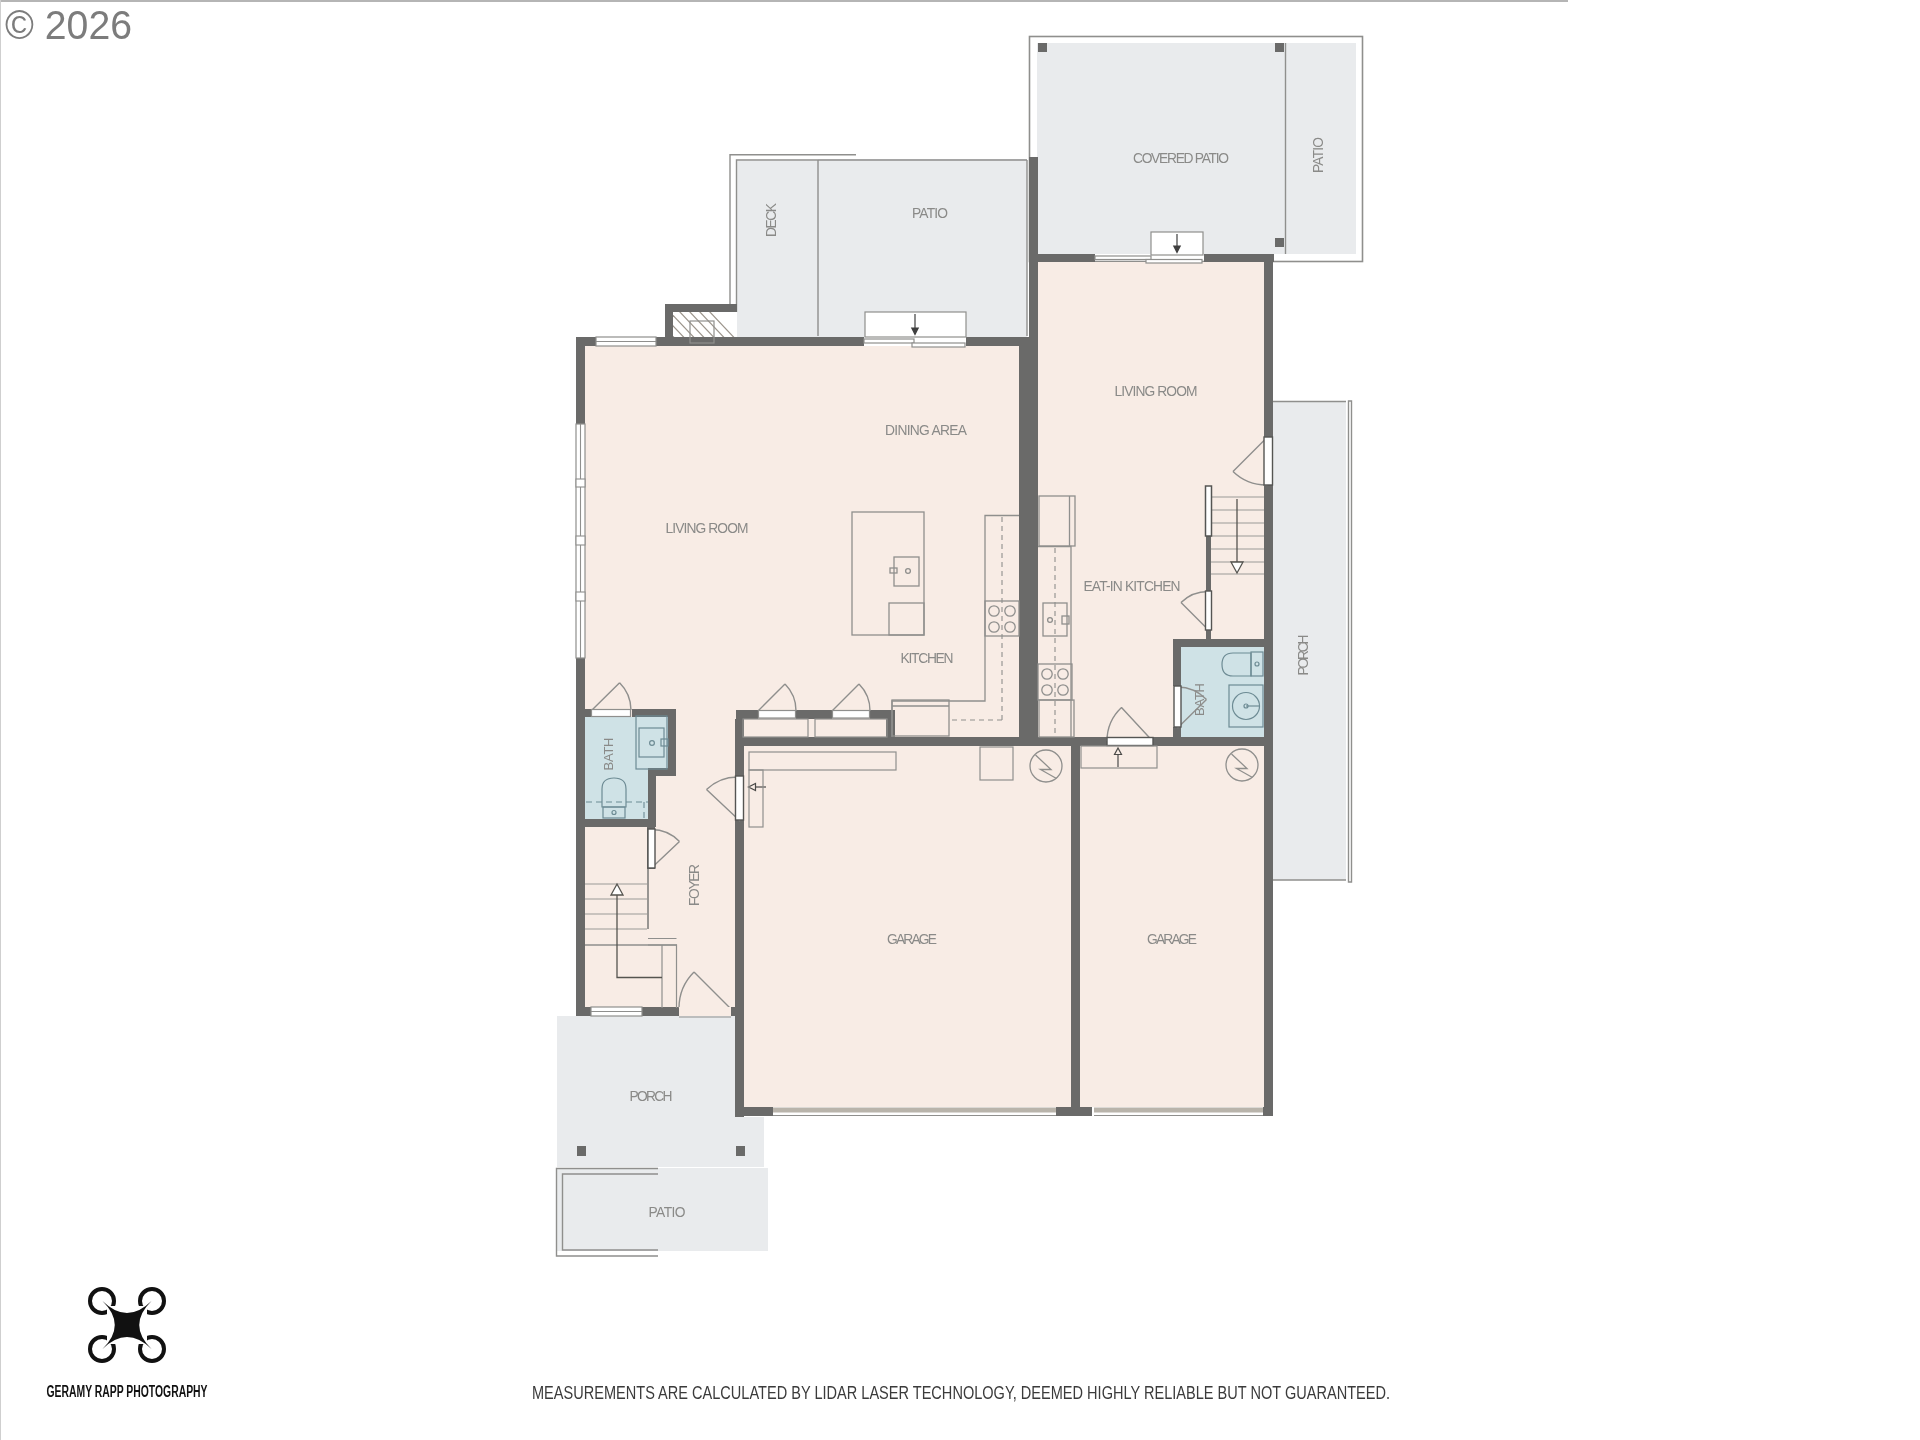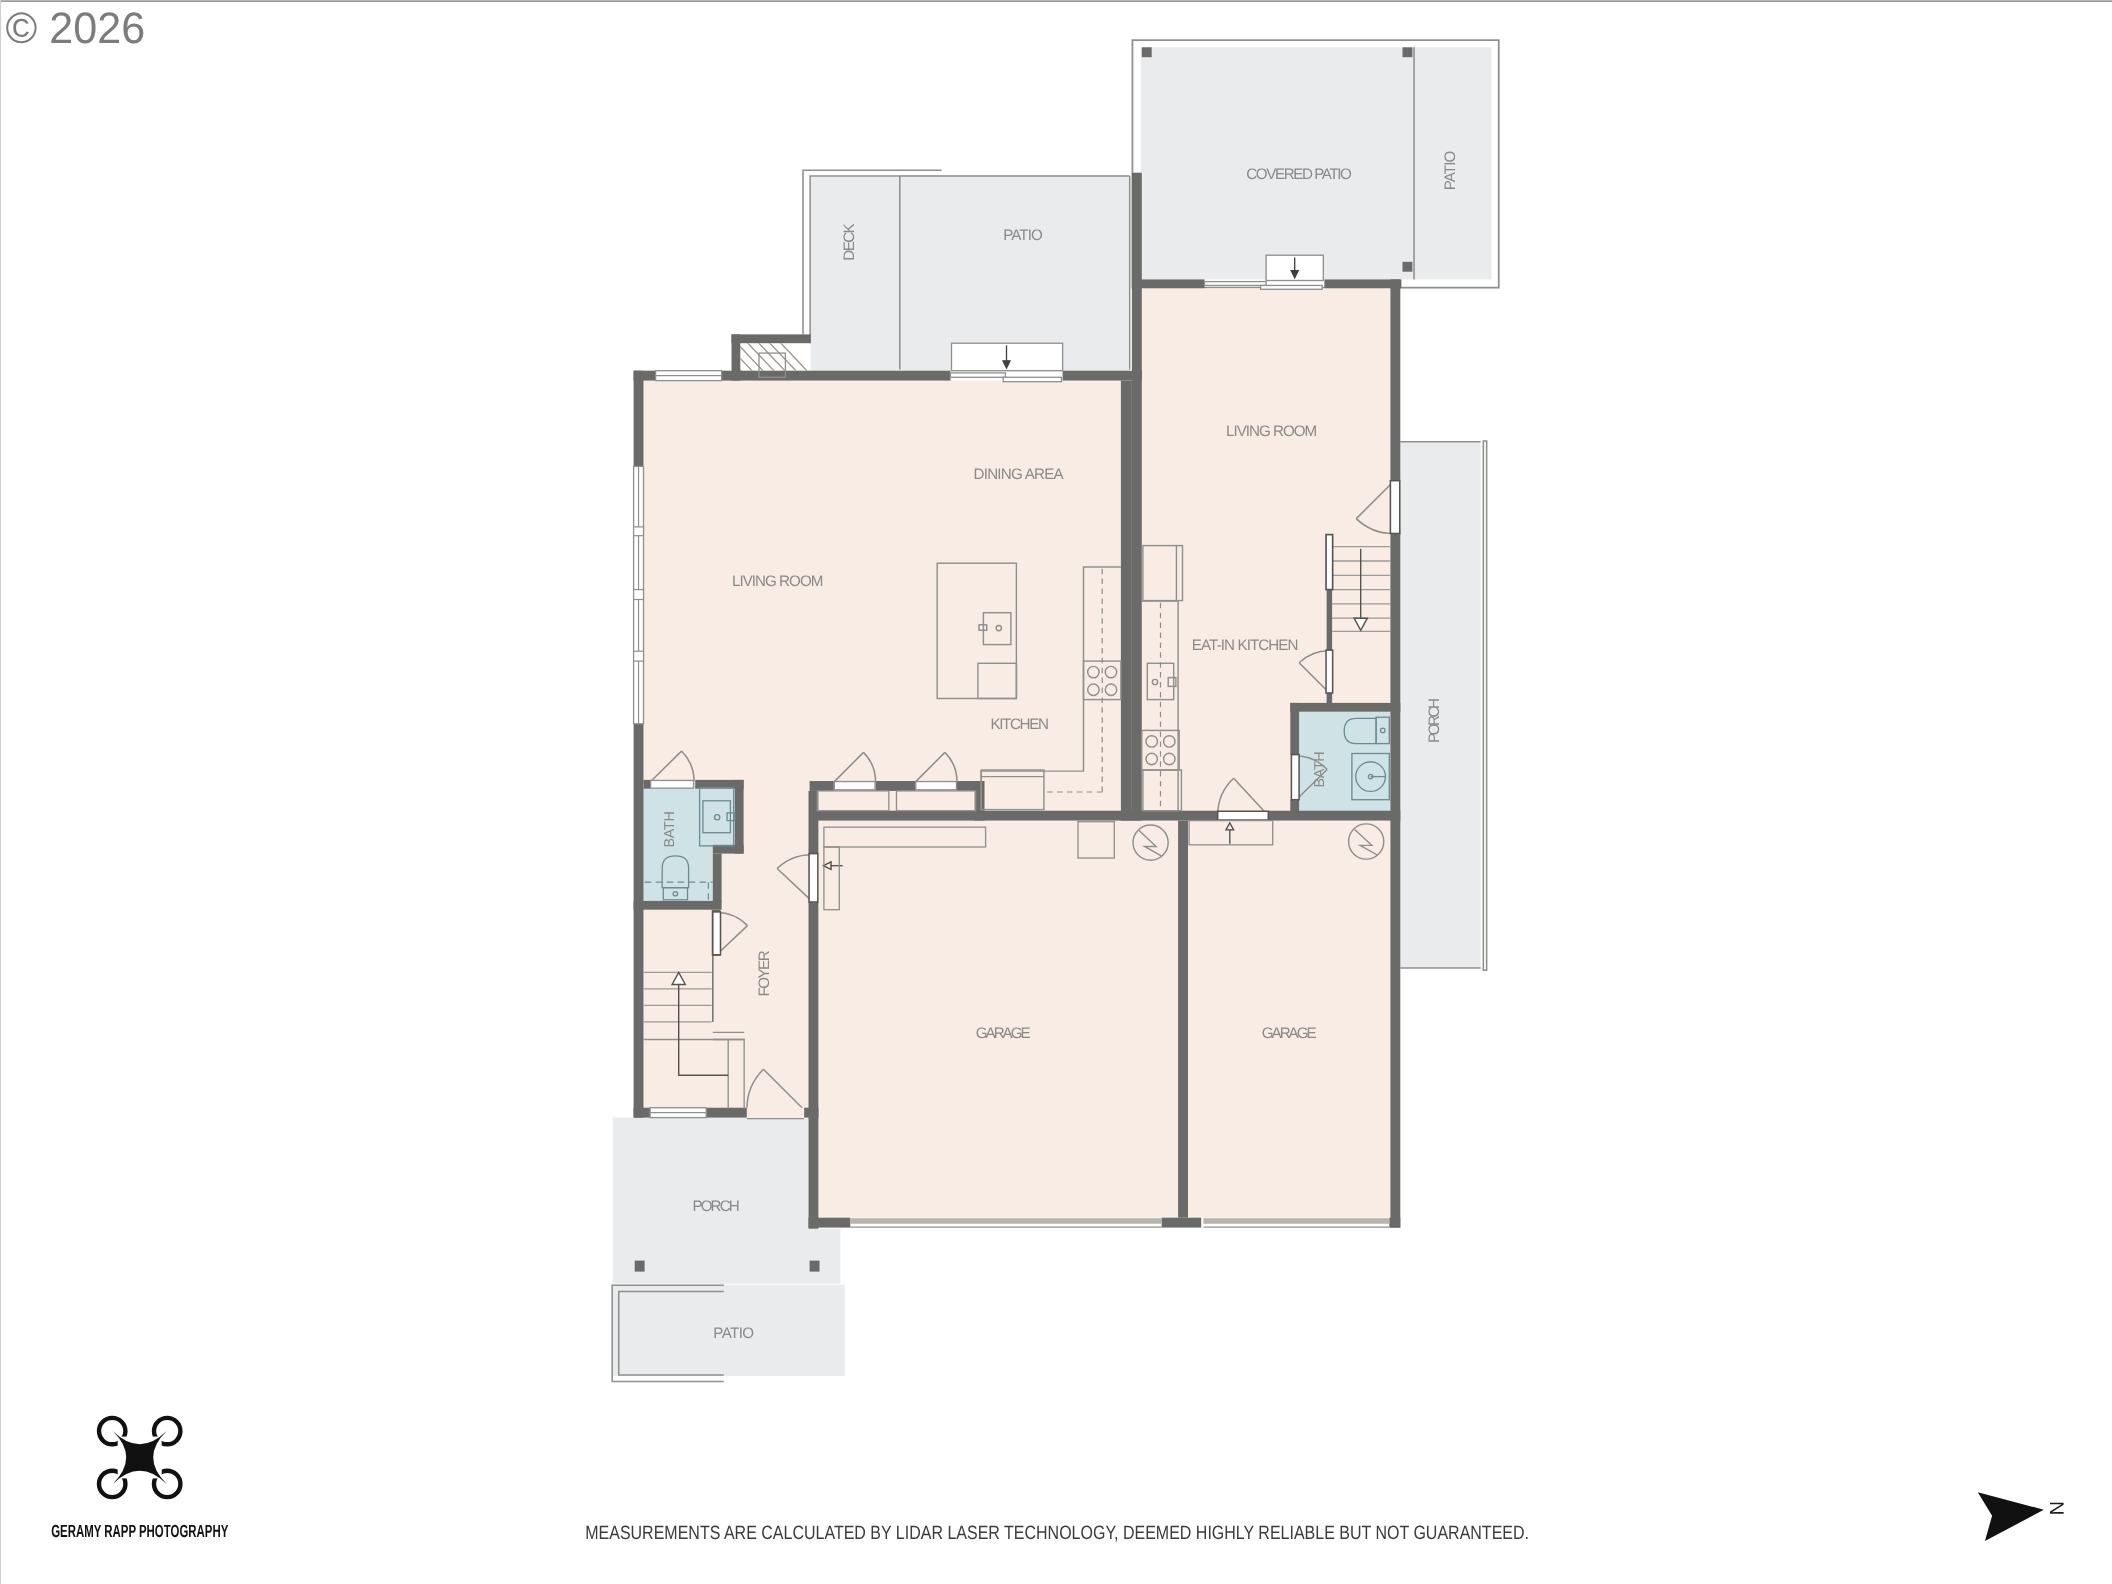--- a/index.html
+++ b/index.html
@@ -1,16 +1,16 @@
 <!DOCTYPE html>
 <html><head>
 <meta charset="utf-8">
 <style>
   html,body{margin:0;padding:0;background:#ffffff;}
-  #page{position:relative;width:1920px;height:1440px;background:#f0abfc;overflow:hidden;}
+  #page{position:relative;width:1568px;height:1440px;background:#15803d;overflow:hidden;}
   svg{display:block;}
   text{font-family:"Liberation Sans",sans-serif;}
 </style>
 </head>
 <body>
 <div id="page">
 <svg width="1920" height="1440" viewBox="0 0 1920 1440">
 
 <rect x="0" y="0" width="1920" height="1440" fill="#ffffff"></rect>
 

